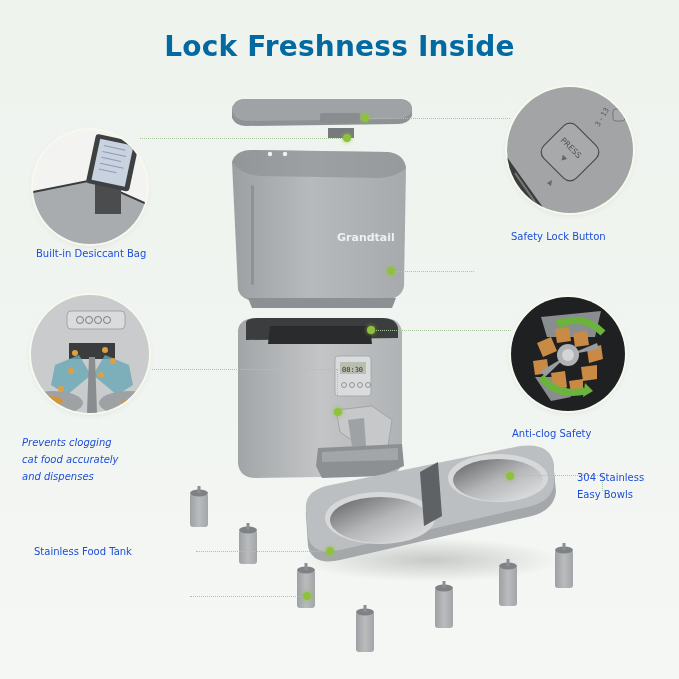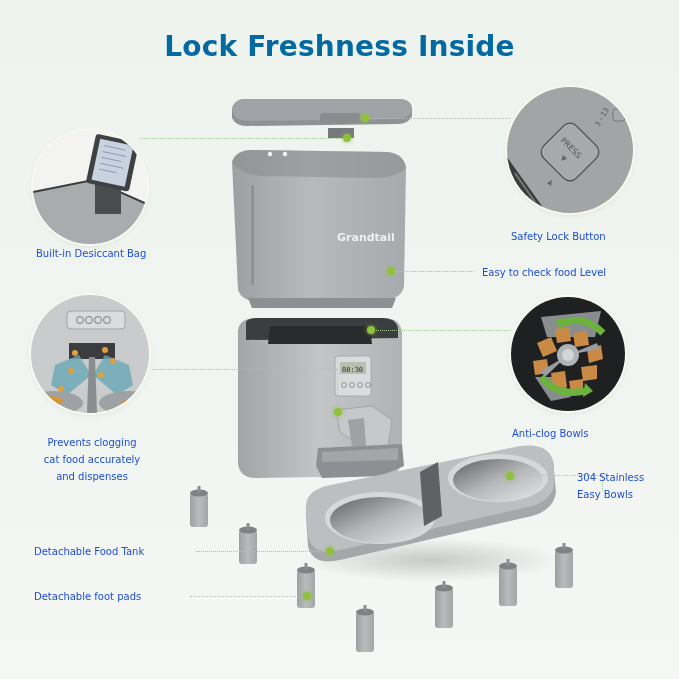--- a/index.html
+++ b/index.html
@@ -13,21 +13,21 @@
   .stage { position: absolute; inset: 0; }
   .title {
     position: absolute; left: 0; right: 0; top: 30px;
     text-align: center; font-size: 28px; font-weight: bold;
     color: #0369a1; letter-spacing: 0.2px;
   }
   .label {
     position: absolute; font-size: 10px; color: #1d4ed8; line-height: 17px;
     white-space: nowrap;
   }
-  .label.center { text-align: center; }
+  .label.center { text-align: left; font-style: italic; }
   .circle {
     position: absolute; border-radius: 50%; overflow: hidden;
     box-shadow: 0 0 0 2px #f7f9ee, 0 2px 6px rgba(0,0,0,0.08);
   }
   .dot {
     position: absolute; width: 8px; height: 8px; border-radius: 50%;
     background: #8fc23c; box-shadow: 0 0 4px rgba(143,194,60,0.8);
     transform: translate(-4px,-4px);
   }
   .hline {
@@ -211,21 +211,20 @@
         <text x="48" y="64" font-size="8" fill="#555" font-family="DejaVu Sans, sans-serif">PRESS</text>
         <path d="M60 72 L66 72 L63 77 Z" fill="#666"></path>
       </g>
       <text x="92" y="40" font-size="7" fill="#555" font-family="DejaVu Sans, sans-serif" transform="rotate(-60 92 40)">3 - 13</text>
       <path d="M40 96 L45 93 L44 99 Z" fill="#666"></path>
       <rect x="106" y="22" width="12" height="12" rx="3" fill="#a7a9aa" stroke="#777" stroke-width="1"></rect>
     </svg>
   </div>
   <div class="label" style="left:511px;top:228px;">Safety Lock Button</div>
 
-  <div class="label" style="left:482px;top:264px;">Easy to check food Level</div>
 
   <div class="circle" style="left:31px;top:295px;width:118px;height:118px;background:#c9cbcc;">
     <svg width="118" height="118" viewBox="0 0 118 118">
       <rect x="36" y="16" width="58" height="18" rx="4" fill="#d9dbdc" stroke="#999" stroke-width="0.8"></rect>
       <circle cx="49" cy="25" r="3.5" fill="none" stroke="#666" stroke-width="0.8"></circle>
       <circle cx="58" cy="25" r="3.5" fill="none" stroke="#666" stroke-width="0.8"></circle>
       <circle cx="67" cy="25" r="3.5" fill="none" stroke="#666" stroke-width="0.8"></circle>
       <circle cx="76" cy="25" r="3.5" fill="none" stroke="#666" stroke-width="0.8"></circle>
       <rect x="38" y="48" width="46" height="16" fill="#3a3c3d"></rect>
       <path d="M24 70 L48 60 L60 80 L36 100 L20 90 Z" fill="#6aa8b5" opacity="0.8"></path>
@@ -266,23 +265,22 @@
       <path d="M57 58 L86 46 L88 52 Z" fill="#9a9da0"></path>
       <path d="M57 58 L34 80 L30 74 Z" fill="#9a9da0"></path>
       <circle cx="57" cy="58" r="11" fill="#b0b3b5"></circle>
       <circle cx="57" cy="58" r="6" fill="#d3d5d6"></circle>
       <path d="M48 28 Q72 16 92 36" fill="none" stroke="#6cb33e" stroke-width="7"></path>
       <path d="M44 24 L52 20 L50 32 Z" fill="#6cb33e"></path>
       <path d="M30 80 Q46 100 74 94" fill="none" stroke="#6cb33e" stroke-width="7"></path>
       <path d="M74 86 L82 94 L72 100 Z" fill="#6cb33e"></path>
     </svg>
   </div>
-  <div class="label" style="left:512px;top:425px;">Anti-clog Bowls</div>
+  <div class="label" style="left:512px;top:425px;">Anti-clog Safety</div>
 
   <div class="label" style="left:577px;top:469px;">
     <div>304 Stainless</div>
     <div>Easy Bowls</div>
   </div>
 
-  <div class="label" style="left:34px;top:543px;">Detachable Food Tank</div>
-  <div class="label" style="left:34px;top:588px;">Detachable foot pads</div>
+  <div class="label" style="left:34px;top:543px;">Stainless Food Tank</div>
 
 </div>
 
 </body></html>

